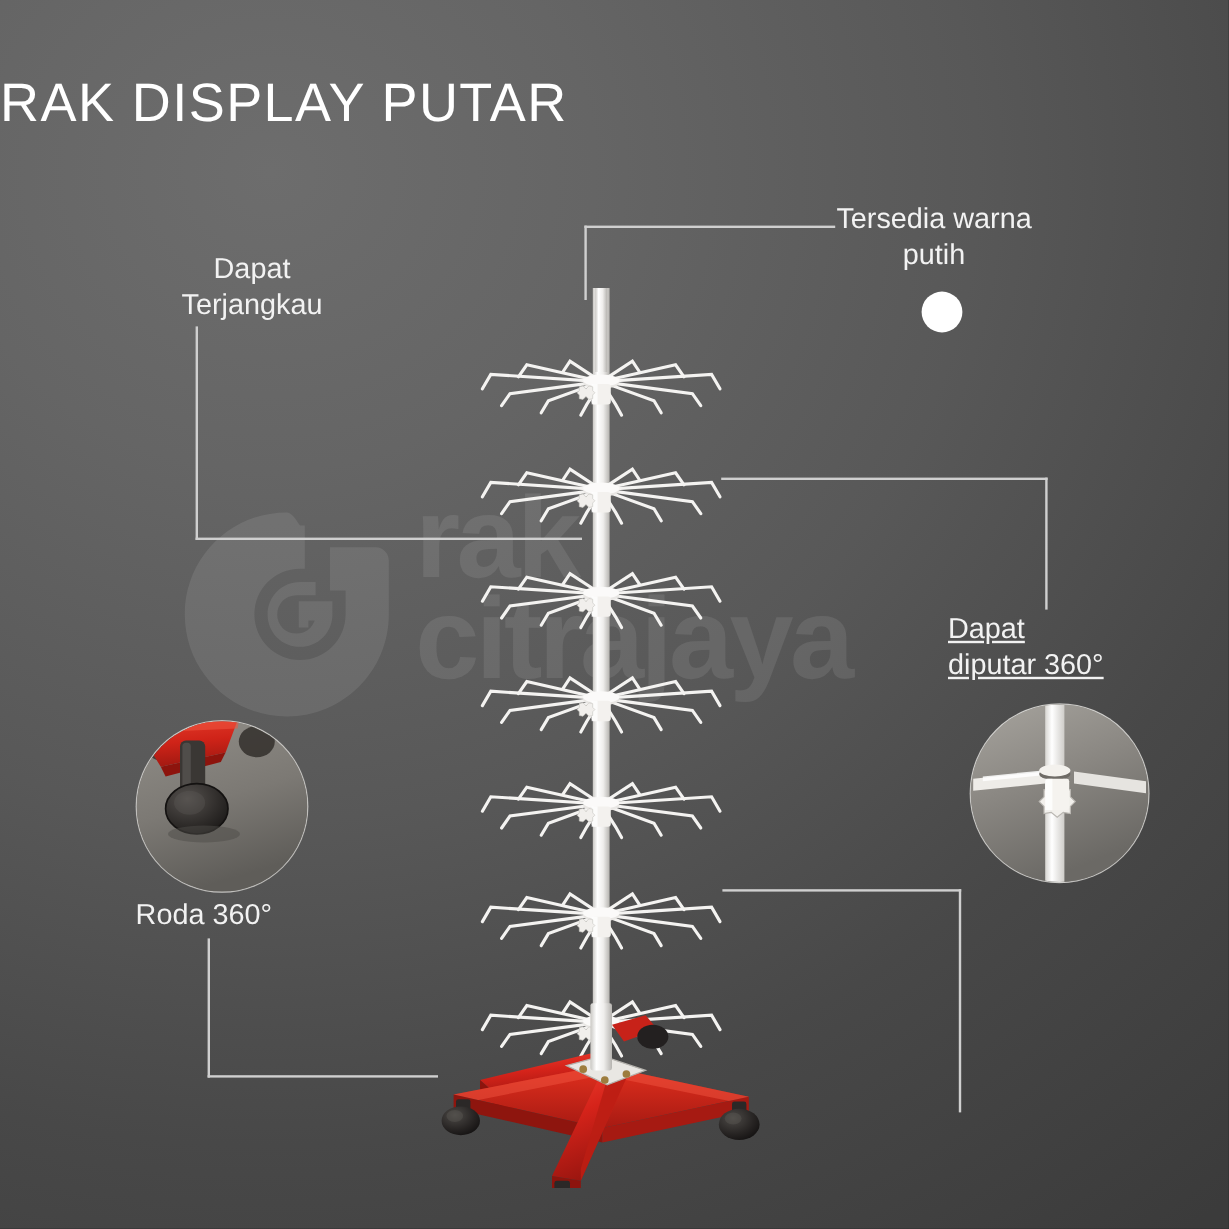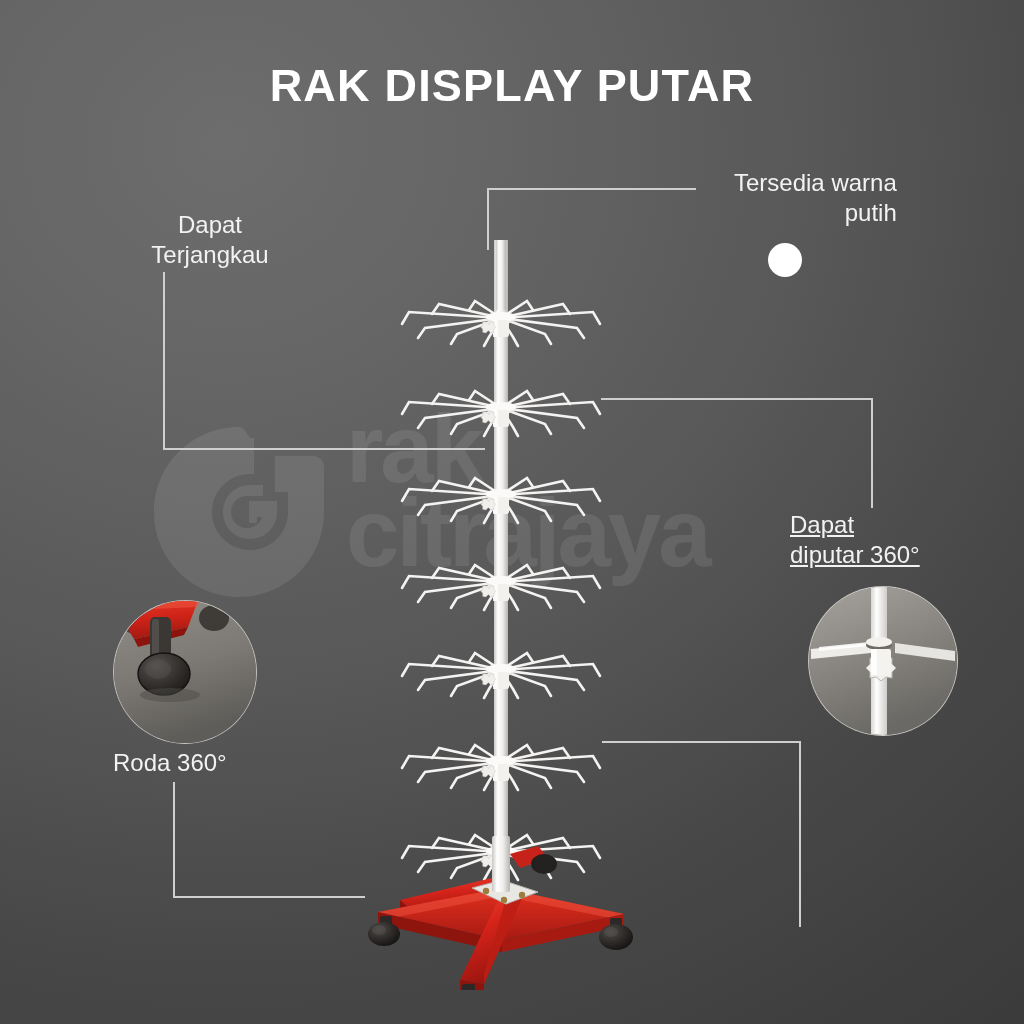--- a/index.html
+++ b/index.html
@@ -48,37 +48,36 @@
   }
   .wm-line1 { font-size: 96px; }
   .wm-line2 { font-size: 96px; }
 
   
   #title {
     position: absolute;
     left: 0;
     top: 60px;
     width: 1024px;
-    text-align: center;
     font-size: 45px;
-    font-weight: 700;
+    font-weight: 400;
     letter-spacing: 1.2px;
     color: #ffffff;
   }
 
   
   .label {
     position: absolute;
     font-size: 24px;
     font-weight: 400;
     line-height: 1.26;
     color: #f2f2f2;
     white-space: pre-line;
   }
-  #label-tersedia { left: 734px; top: 168px; text-align: right; }
+  #label-tersedia { left: 697px; top: 168px; text-align: center; }
   #label-harga    { left: 100px; top: 210px; width: 220px; text-align: center; }
   #label-dapat    { left: 790px; top: 510px; width: 190px; text-align: left; text-decoration: underline; }
   #label-roda     { left: 113px; top: 748px; text-align: center; }
 
   #size-block {
     position: absolute;
     left: 675px;
     top: 938px;
     width: 310px;
     text-align: center;

